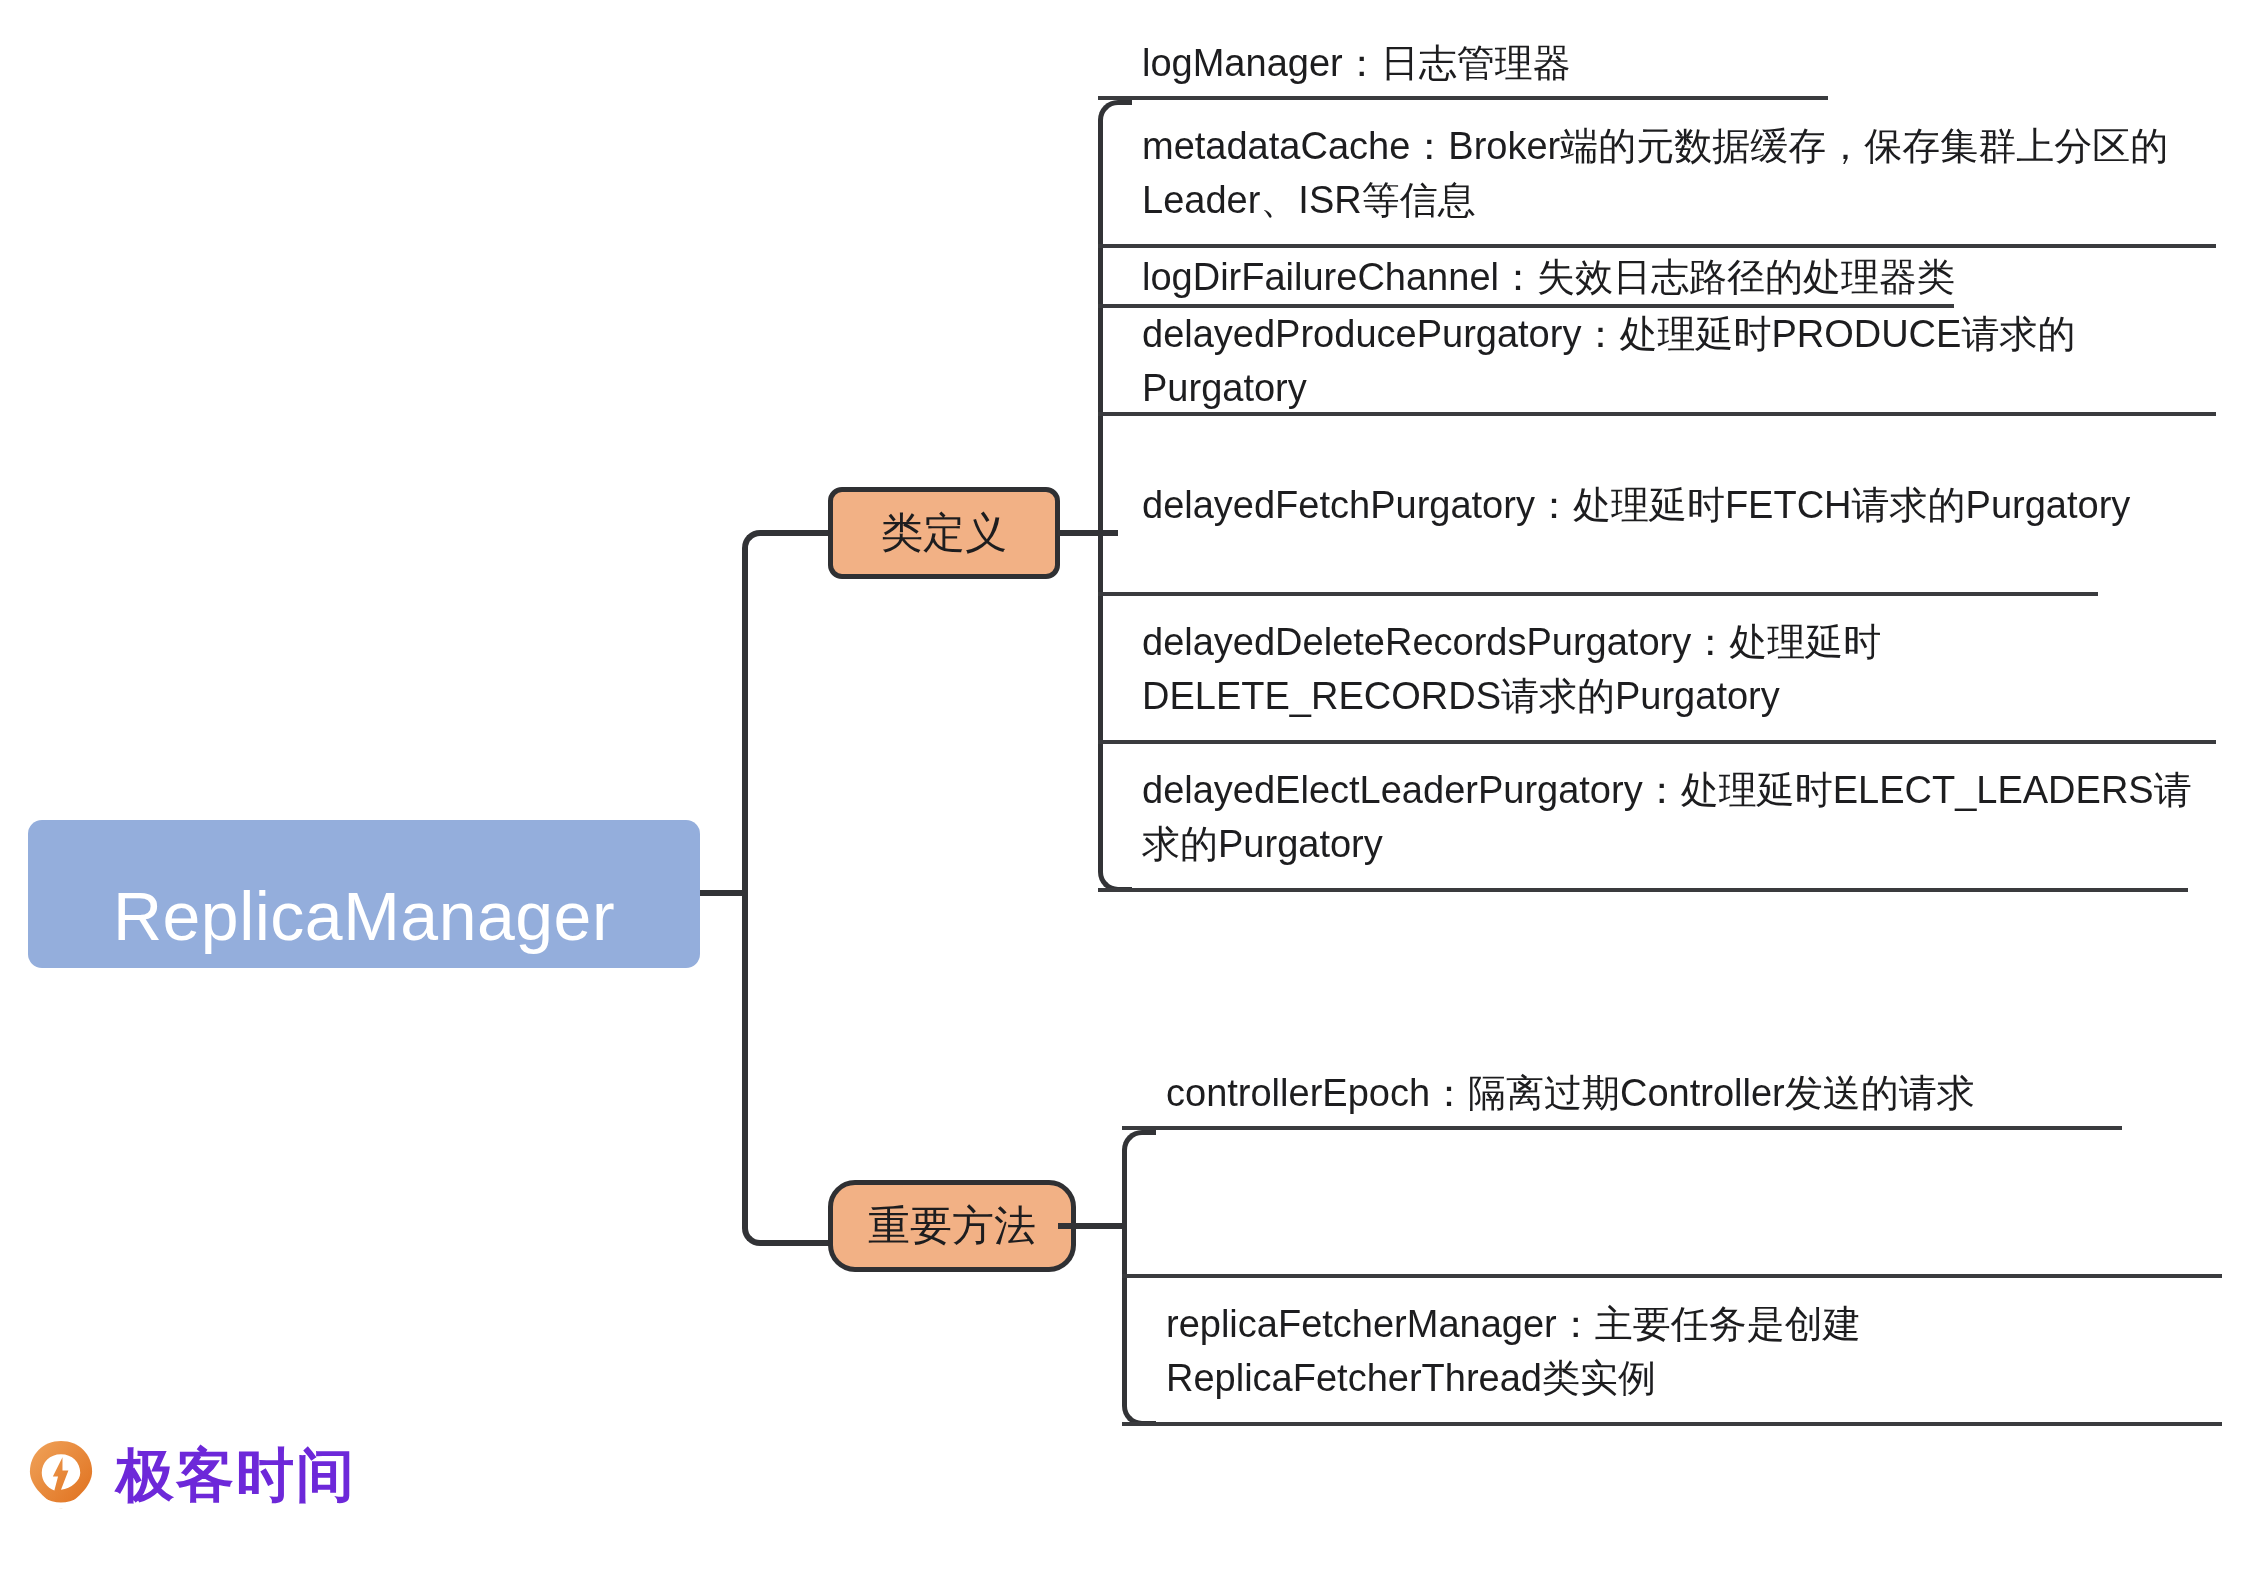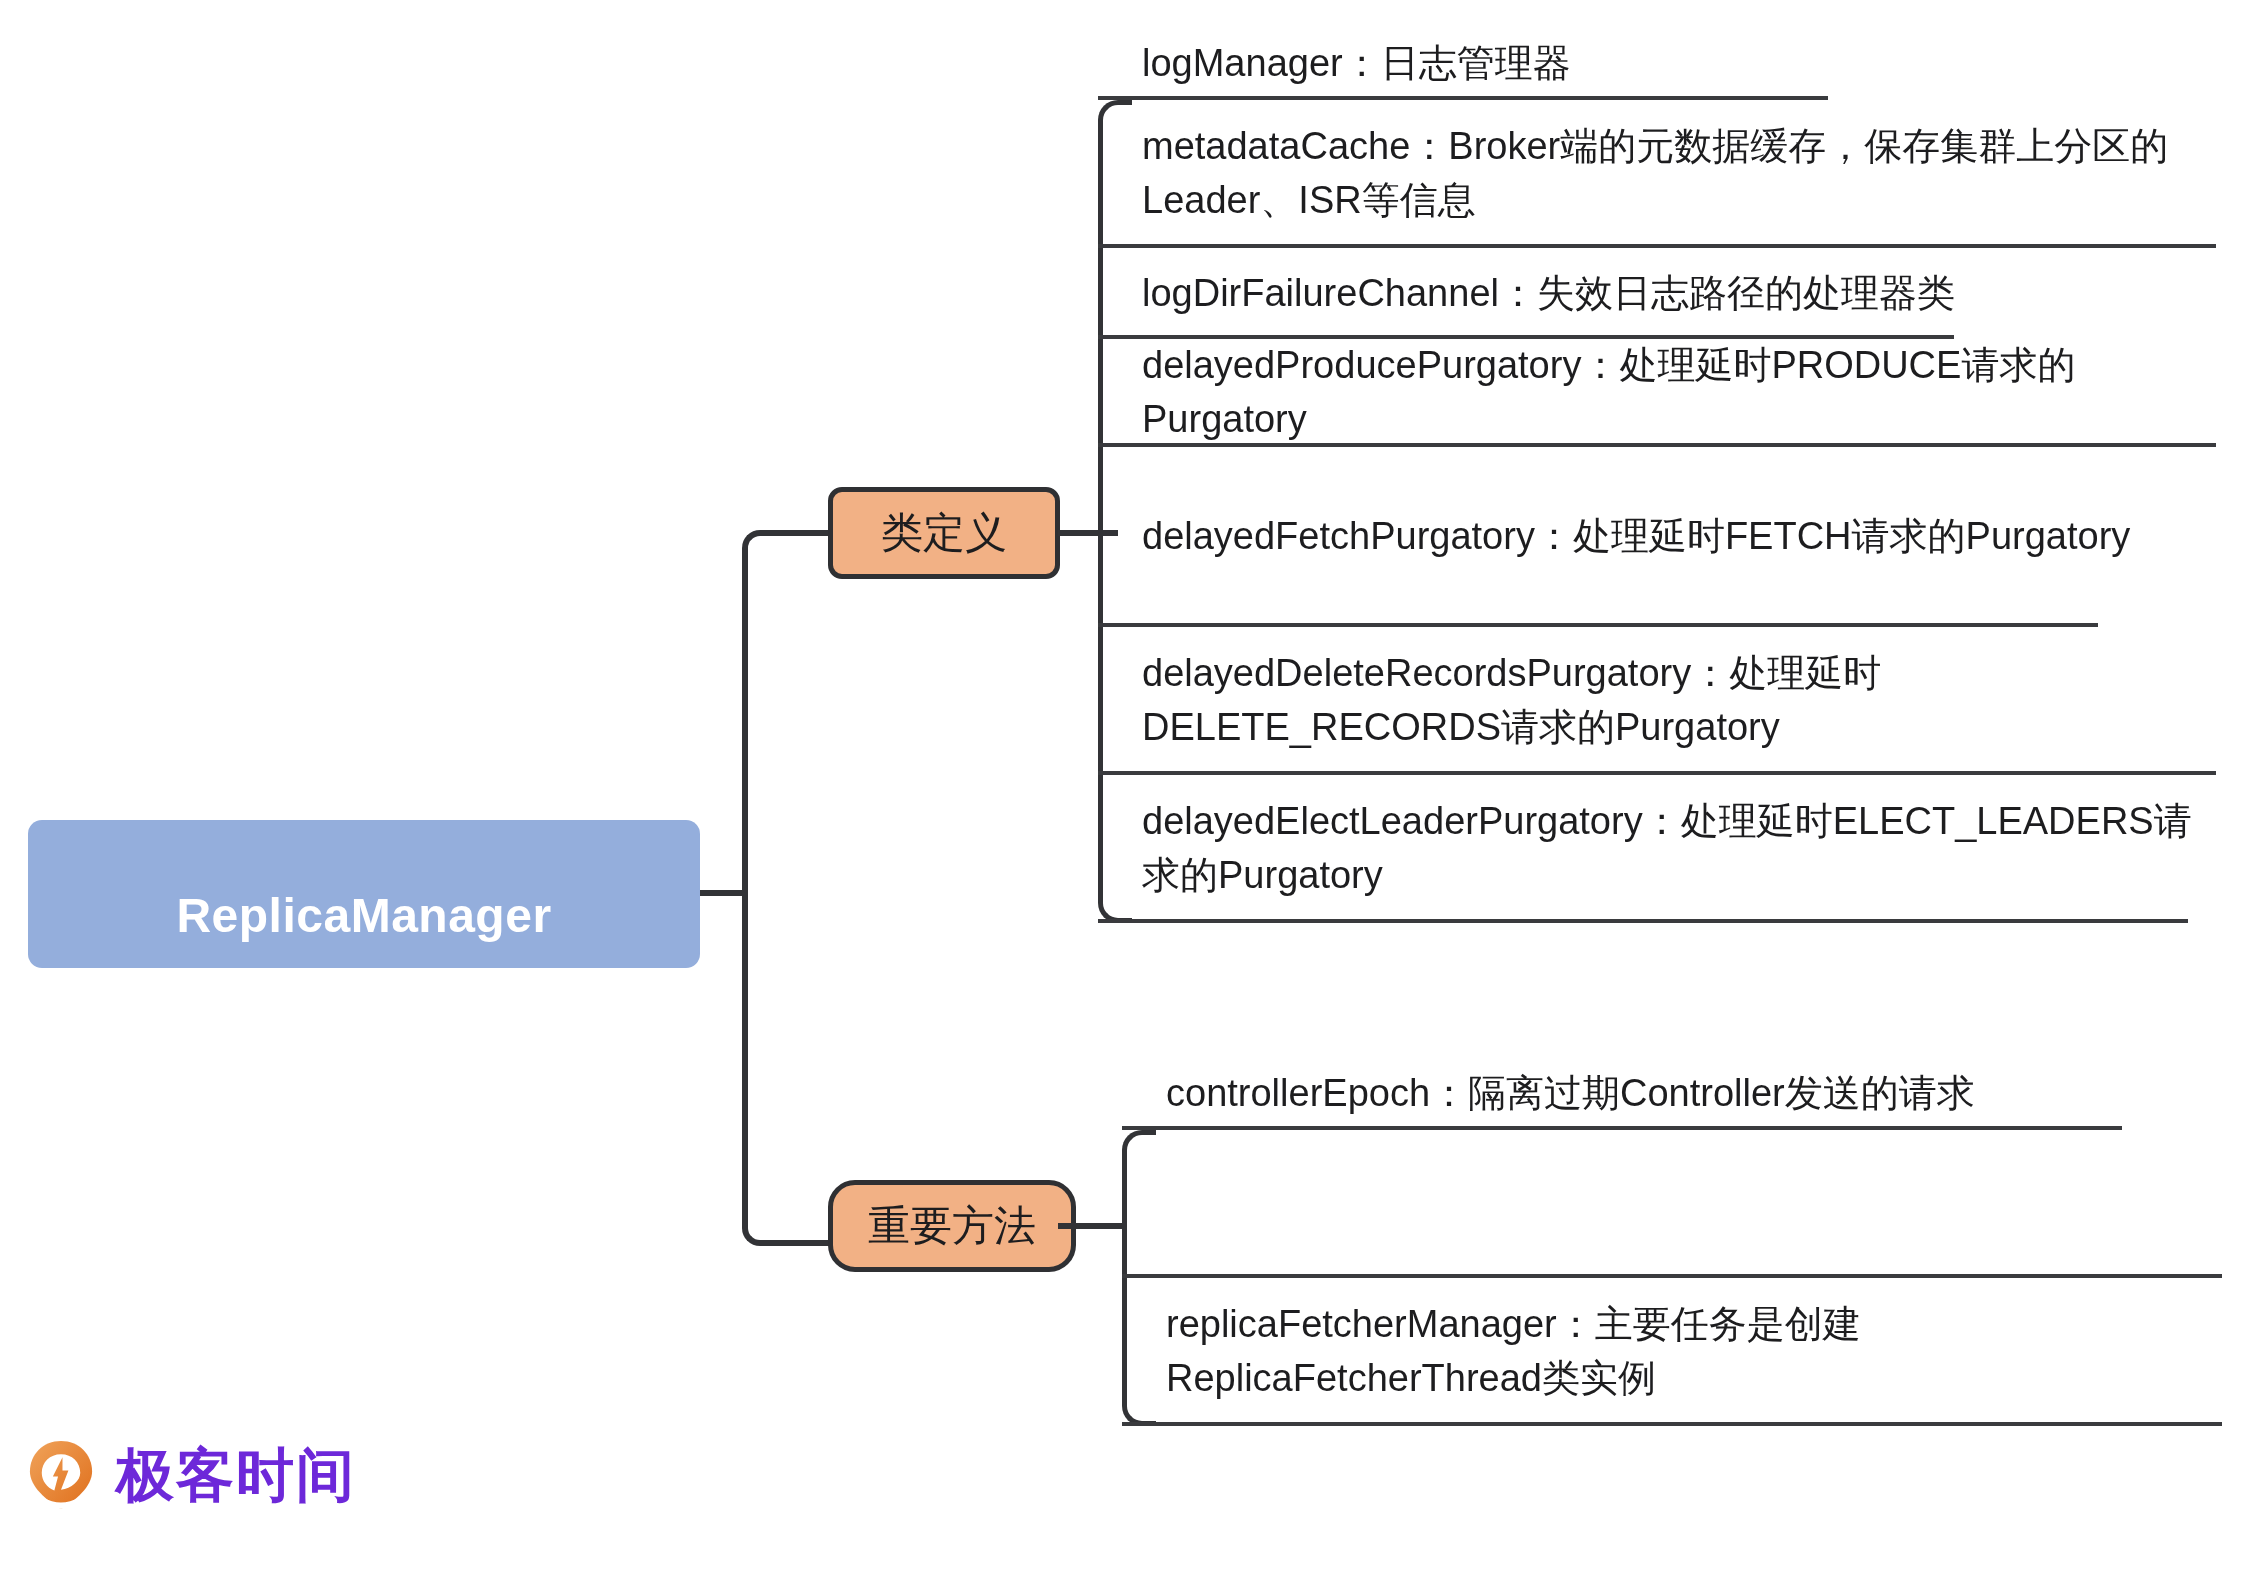--- a/index.html
+++ b/index.html
@@ -28,22 +28,22 @@
     height: 148px;
     background: #94AEDC;
     border-radius: 14px;
     display: flex;
     align-items: center;
     justify-content: center;
     box-sizing: border-box;
   }
   .root-label {
     color: #ffffff;
-    font-size: 48px;
-    font-weight: 700;
+    font-size: 68px;
+    font-weight: 400;
     letter-spacing: 0.5px;
     line-height: 1;
     white-space: nowrap;
     margin-top: 44px;
   }
 
   
   .branch-node {
     position: absolute;
     background: #F2B185;
@@ -265,21 +265,21 @@
       <div class="spine" id="spine-class-def" style="top: 72px;"></div>
       <ul class="leaf-list" id="list-class-def">
           <li class="leaf-item" style="height: 72px;">
             <div class="leaf-text">logManager：日志管理器</div>
             <div class="leaf-rule" style="width: 730px;"></div>
           </li>
           <li class="leaf-item" style="height: 148px;">
             <div class="leaf-text">metadataCache：Broker端的元数据缓存，保存集群上分区的Leader、ISR等信息</div>
             <div class="leaf-rule" style="width: 1118px;"></div>
           </li>
-          <li class="leaf-item" style="height: 91px;">
+          <li class="leaf-item" style="height: 60px;">
             <div class="leaf-text">logDirFailureChannel：失效日志路径的处理器类</div>
             <div class="leaf-rule" style="width: 856px;"></div>
           </li>
           <li class="leaf-item" style="height: 108px;">
             <div class="leaf-text">delayedProducePurgatory：处理延时PRODUCE请求的Purgatory</div>
             <div class="leaf-rule" style="width: 1118px;"></div>
           </li>
           <li class="leaf-item" style="height: 180px;">
             <div class="leaf-text">delayedFetchPurgatory：处理延时FETCH请求的Purgatory</div>
             <div class="leaf-rule" style="width: 1000px;"></div>

